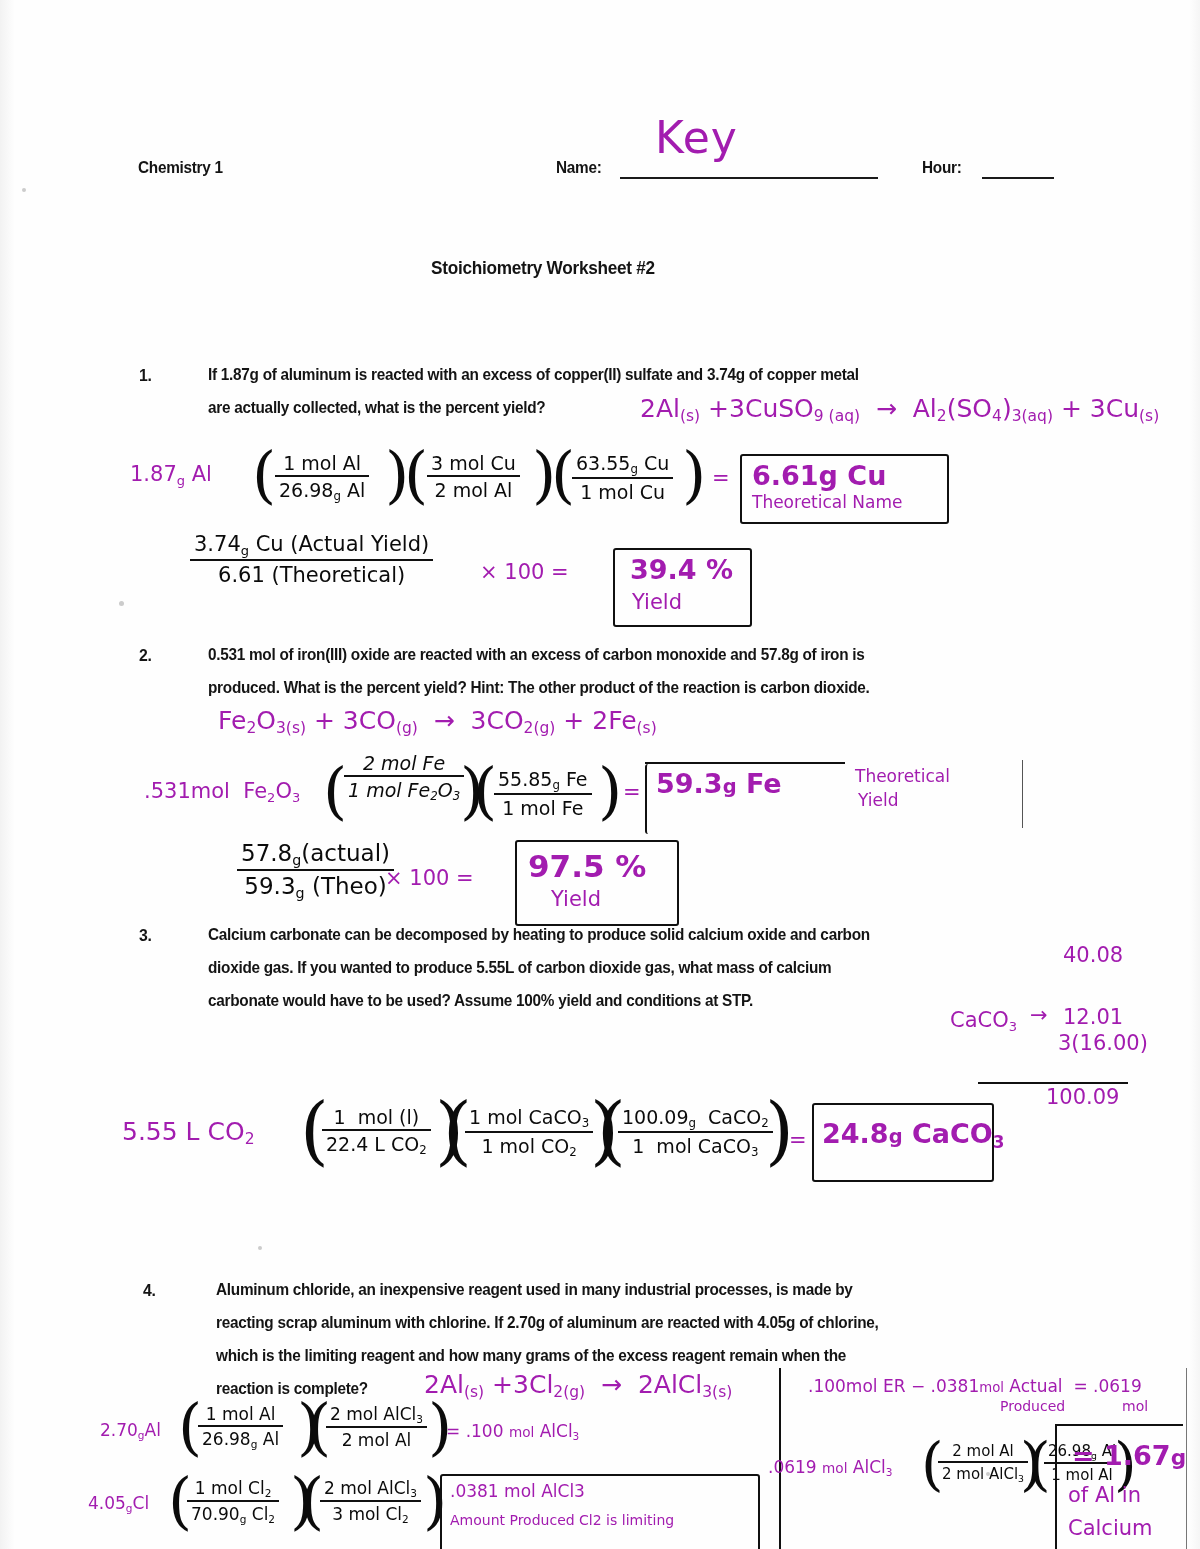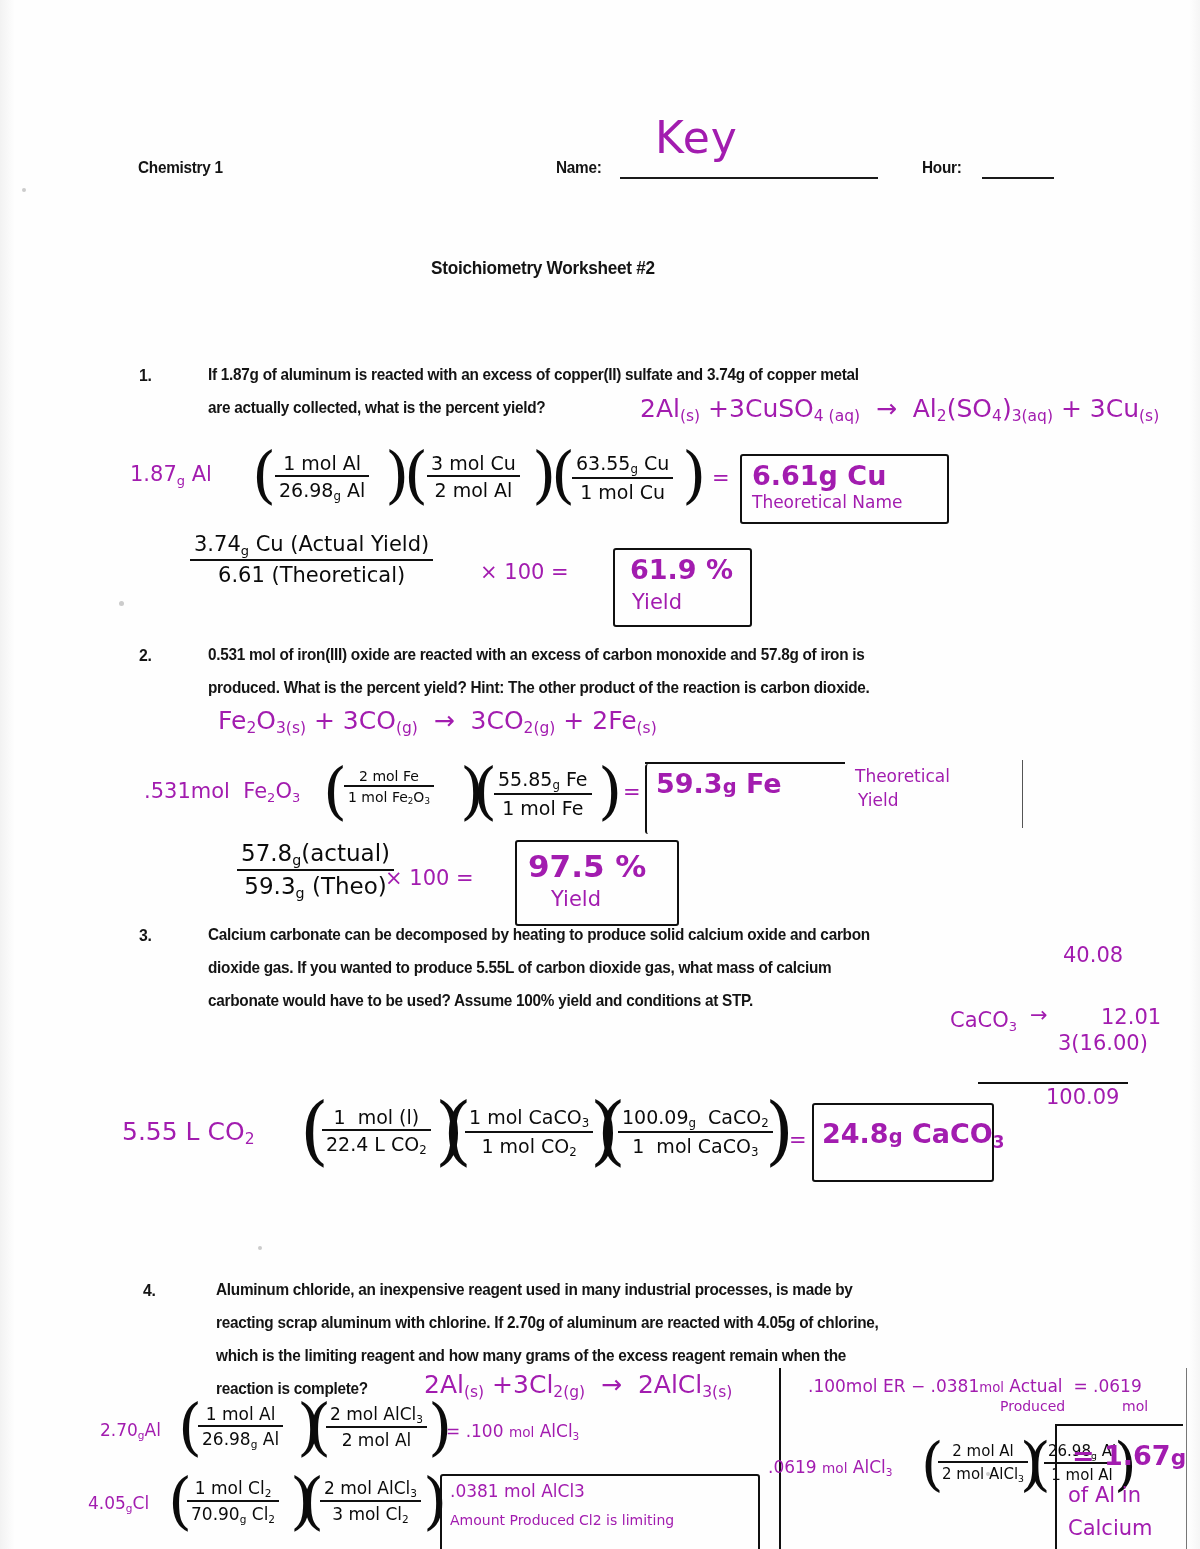--- a/index.html
+++ b/index.html
@@ -128,21 +128,21 @@
   <div class="printed" style="left:922px; top:158px;">Hour:</div>
   <div class="rule" style="left:982px; top:177px; width:72px;"></div>
 
   <div class="printed title" style="left:431px; top:257px;">Stoichiometry Worksheet #2</div>
 
   <div class="printed qnum" style="left:139px; top:366px;">1.</div>
   <div class="printed" style="left:208px; top:365px;">If 1.87g of aluminum is reacted with an excess of copper(II) sulfate and 3.74g of copper metal</div>
   <div class="printed" style="left:208px; top:398px;">are actually collected, what is the percent yield?</div>
 
   <div class="hw eq" style="left:640px; top:394px;">
-    2Al<sub>(s)</sub> +3CuSO<sub>4 (aq)</sub> &nbsp;→&nbsp; Al<sub>2</sub>(SO<sub>4</sub>)<sub>3(aq)</sub> + 3Cu<sub>(s)</sub>
+    2Al<sub>(s)</sub> +3CuSO<sub>9 (aq)</sub> &nbsp;→&nbsp; Al<sub>2</sub>(SO<sub>4</sub>)<sub>3(aq)</sub> + 3Cu<sub>(s)</sub>
   </div>
 
   <div class="hw mid" style="left:130px; top:462px;">
     1.87<sub>g</sub> Al
   </div>
 
   <div class="paren" style="left:252px; top:444px; font-size:62px;">(</div>
   <div class="frac" style="left:275px; top:452px; font-size:19px;">
     <span class="num">1 mol Al</span>
     <span class="den">26.98<sub>g</sub> Al</span>
@@ -169,37 +169,37 @@
   <div class="hw boxans" style="left:752px; top:460px;">6.61g Cu</div>
   <div class="hw sm" style="left:752px; top:492px;">Theoretical Name</div>
 
   <div class="frac" style="left:190px; top:532px; font-size:21px;">
     <span class="num">3.74<sub>g</sub> Cu (Actual Yield)</span>
     <span class="den">6.61 (Theoretical)</span>
   </div>
   <div class="hw mid" style="left:480px; top:560px;">× 100  =</div>
 
   <div class="hbox" style="left:613px; top:548px; width:135px; height:75px;"></div>
-  <div class="hw boxans" style="left:630px; top:554px;">61.9 %</div>
+  <div class="hw boxans" style="left:630px; top:554px;">39.4 %</div>
   <div class="hw mid" style="left:632px; top:590px;">Yield</div>
 
   <div class="printed qnum" style="left:139px; top:646px;">2.</div>
   <div class="printed" style="left:208px; top:645px;">0.531 mol of iron(III) oxide are reacted with an excess of carbon monoxide and 57.8g of iron is</div>
   <div class="printed" style="left:208px; top:678px;">produced.  What is the percent yield?  Hint: The other product of the reaction is carbon dioxide.</div>
 
   <div class="hw eq" style="left:218px; top:706px;">
     Fe<sub>2</sub>O<sub>3(s)</sub> + 3CO<sub>(g)</sub> &nbsp;→&nbsp; 3CO<sub>2(g)</sub> + 2Fe<sub>(s)</sub>
   </div>
 
   <div class="hw mid" style="left:144px; top:779px;">
     .531mol&nbsp; Fe<sub>2</sub>O<sub>3</sub>
   </div>
 
   <div class="paren" style="left:323px; top:760px; font-size:62px;">(</div>
-  <div class="frac" style="left:344px; top:768px; font-size:14px;">
+  <div class="frac" style="left:344px; top:752px; font-size:19px;font-style:italic;">
     <span class="num">2 mol Fe</span>
     <span class="den">1 mol Fe<sub>2</sub>O<sub>3</sub></span>
   </div>
   <div class="paren" style="left:460px; top:760px; font-size:62px;">)</div>
 
   <div class="paren" style="left:473px; top:760px; font-size:62px;">(</div>
   <div class="frac" style="left:494px; top:768px; font-size:19px;">
     <span class="num">55.85<sub>g</sub> Fe</span>
     <span class="den">1 mol Fe</span>
   </div>
@@ -225,21 +225,21 @@
   <div class="hw mid" style="left:551px; top:887px;">Yield</div>
 
   <div class="printed qnum" style="left:139px; top:926px;">3.</div>
   <div class="printed" style="left:208px; top:925px;">Calcium carbonate can be decomposed by heating to produce solid calcium oxide and carbon</div>
   <div class="printed" style="left:208px; top:958px;">dioxide gas.  If you wanted to produce 5.55L of carbon dioxide gas, what mass of calcium</div>
   <div class="printed" style="left:208px; top:991px;">carbonate would have to be used?  Assume 100% yield and conditions at STP.</div>
 
   <div class="hw mid" style="left:950px; top:1008px;">CaCO<sub>3</sub></div>
   <div class="hw mid" style="left:1030px; top:1003px;">→</div>
   <div class="hw mid" style="left:1063px; top:943px;">40.08</div>
-  <div class="hw mid" style="left:1063px; top:1005px;margin-left:38px;">12.01</div>
+  <div class="hw mid" style="left:1063px; top:1005px;">12.01</div>
   <div class="hw mid" style="left:1058px; top:1031px;">3(16.00)</div>
   <div class="sumline" style="left:978px; top:1082px; width:150px;"></div>
   <div class="hw mid" style="left:1046px; top:1085px;">100.09</div>
 
 
   <div class="hw eq" style="left:122px; top:1117px;">
     5.55 L CO<sub>2</sub>
   </div>
 
   <div class="paren" style="left:300px; top:1093px; font-size:74px;">(</div>

